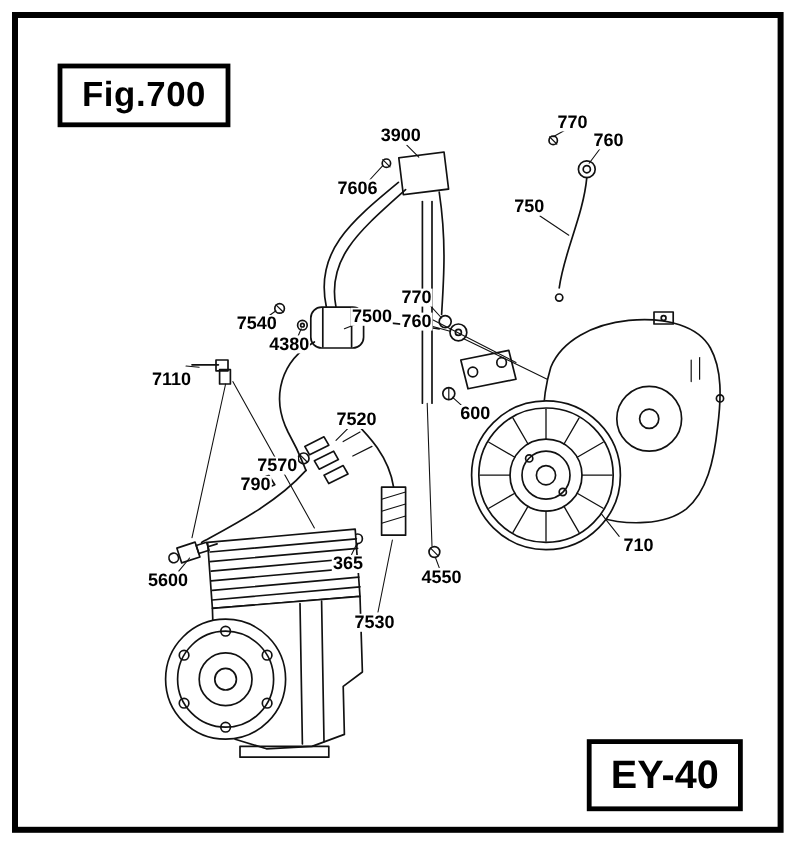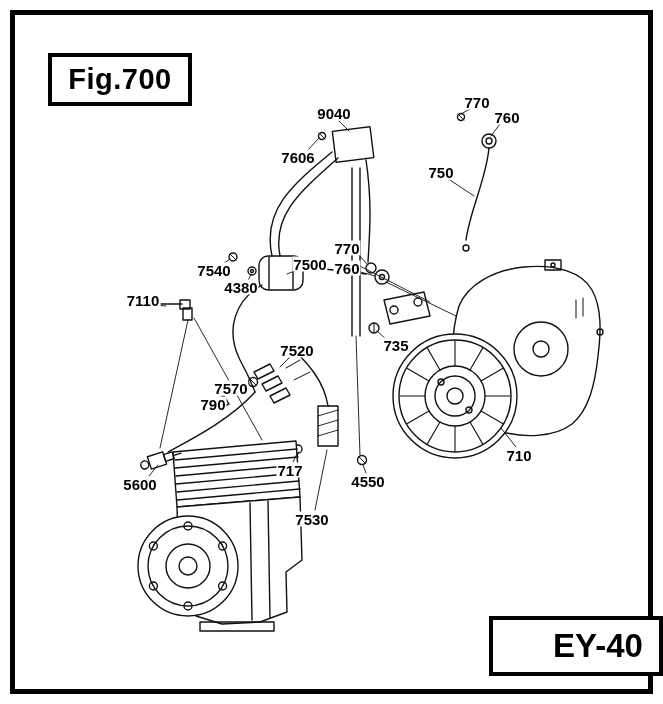--- a/index.html
+++ b/index.html
@@ -4,21 +4,21 @@
 <style>
   html,body{margin:0;padding:0;background:#fff;}
   body{width:663px;height:704px;position:relative;overflow:hidden;
        font-family:"Liberation Sans",sans-serif;}
   .frame{position:absolute;inset:10px;border:5px solid #000;background:#fff;}
   .title-box{position:absolute;left:48px;top:53px;width:136px;height:45px;
        border:4px solid #000;display:flex;align-items:center;justify-content:center;
        font-weight:bold;font-size:29px;letter-spacing:.5px;background:#fff;z-index:3;}
   .model-box{position:absolute;left:489px;top:616px;width:122px;height:52px;
        border:4px solid #000;display:flex;align-items:center;justify-content:center;
-       font-weight:bold;font-size:33px;background:#fff;z-index:3;padding-left:44px;}
+       font-weight:bold;font-size:33px;background:#fff;z-index:3;}
   .art{position:absolute;left:0;top:0;z-index:1;}
   .callout{position:absolute;transform:translate(-50%,-50%);
        font-weight:bold;font-size:15px;color:#000;background:#fff;
        padding:0 1px;line-height:1;z-index:2;white-space:nowrap;}
 </style>
 </head>
 <body>
 
 <div class="frame"></div>
 
@@ -199,36 +199,36 @@
     <line x1="242" y1="386" x2="249" y2="383"></line>
     <line x1="206" y1="402" x2="213" y2="404"></line>
     <line x1="516" y1="447" x2="501" y2="428"></line>
     <line x1="149" y1="476" x2="158" y2="465"></line>
     <line x1="293" y1="462" x2="297" y2="454"></line>
     <line x1="366" y1="473" x2="363" y2="465"></line>
     <line x1="315" y1="510" x2="327" y2="450"></line>
   </g>
 </svg>
 
-<div class="callout" style="left:334px;top:113px">9040</div>
+<div class="callout" style="left:334px;top:113px">3900</div>
 <div class="callout" style="left:477px;top:102px">770</div>
 <div class="callout" style="left:507px;top:117px">760</div>
 <div class="callout" style="left:298px;top:157px">7606</div>
 <div class="callout" style="left:441px;top:172px">750</div>
 <div class="callout" style="left:347px;top:248px">770</div>
 <div class="callout" style="left:214px;top:270px">7540</div>
 <div class="callout" style="left:310px;top:264px">7500</div>
 <div class="callout" style="left:347px;top:268px">760</div>
 <div class="callout" style="left:241px;top:287px">4380</div>
-<div class="callout" style="left:143px;top:300px">7110</div>
+<div class="callout" style="left:143px;top:316px">7110</div>
 <div class="callout" style="left:297px;top:350px">7520</div>
-<div class="callout" style="left:396px;top:345px">735</div>
+<div class="callout" style="left:396px;top:345px">600</div>
 <div class="callout" style="left:231px;top:388px">7570</div>
 <div class="callout" style="left:213px;top:404px">790</div>
-<div class="callout" style="left:519px;top:455px">710</div>
+<div class="callout" style="left:532px;top:455px">710</div>
 <div class="callout" style="left:140px;top:484px">5600</div>
-<div class="callout" style="left:290px;top:470px">717</div>
+<div class="callout" style="left:290px;top:470px">365</div>
 <div class="callout" style="left:368px;top:481px">4550</div>
 <div class="callout" style="left:312px;top:519px">7530</div>
 
 <div class="model-box">
   <span>EY-40</span>
 </div>
 
 </body></html>

